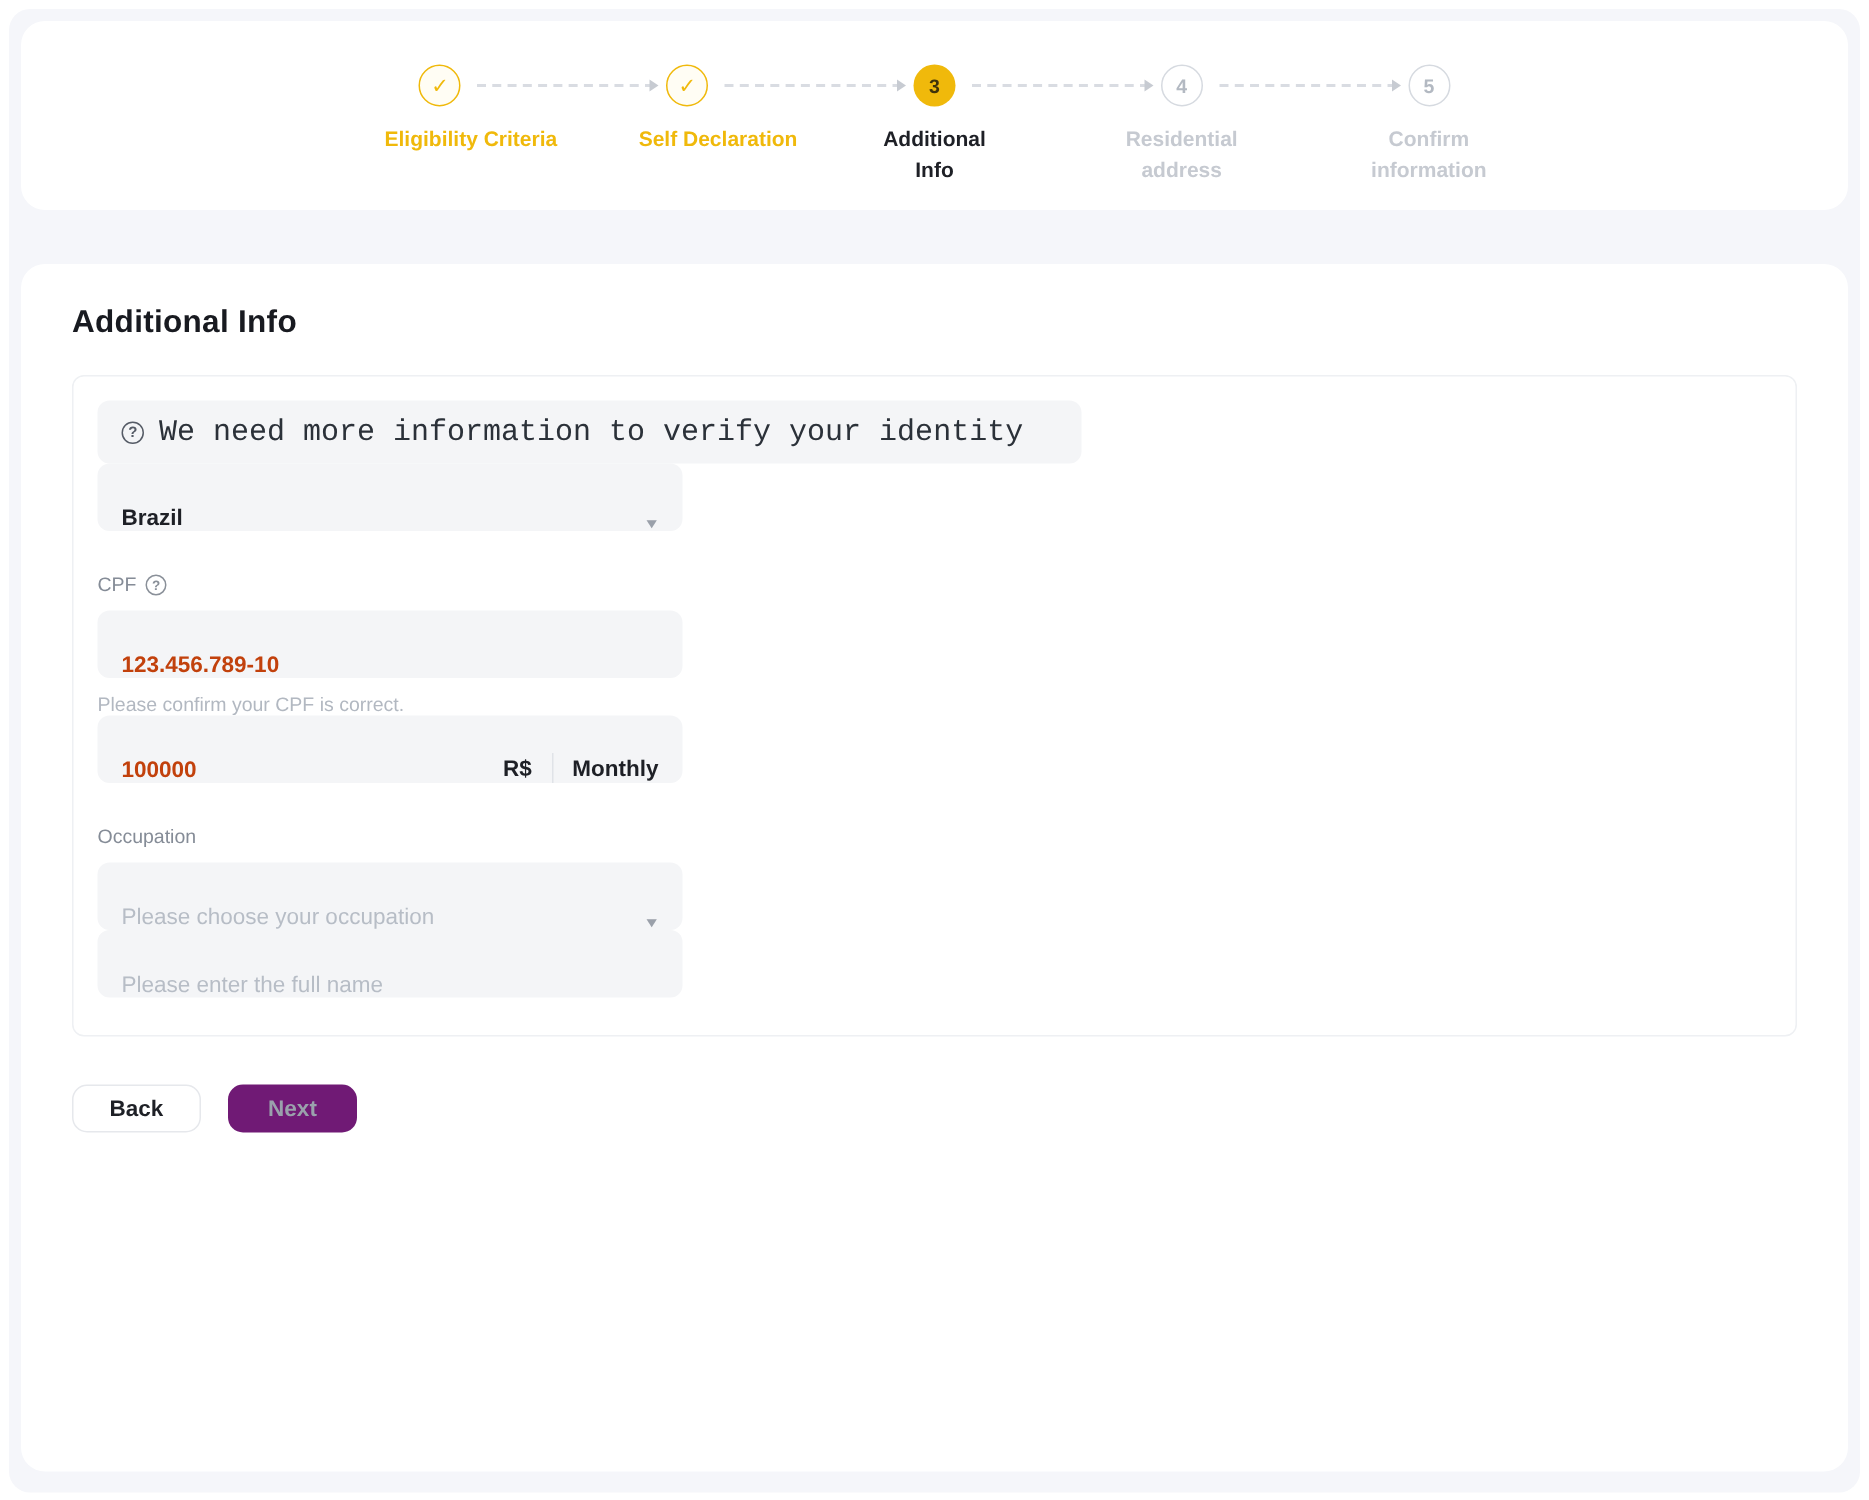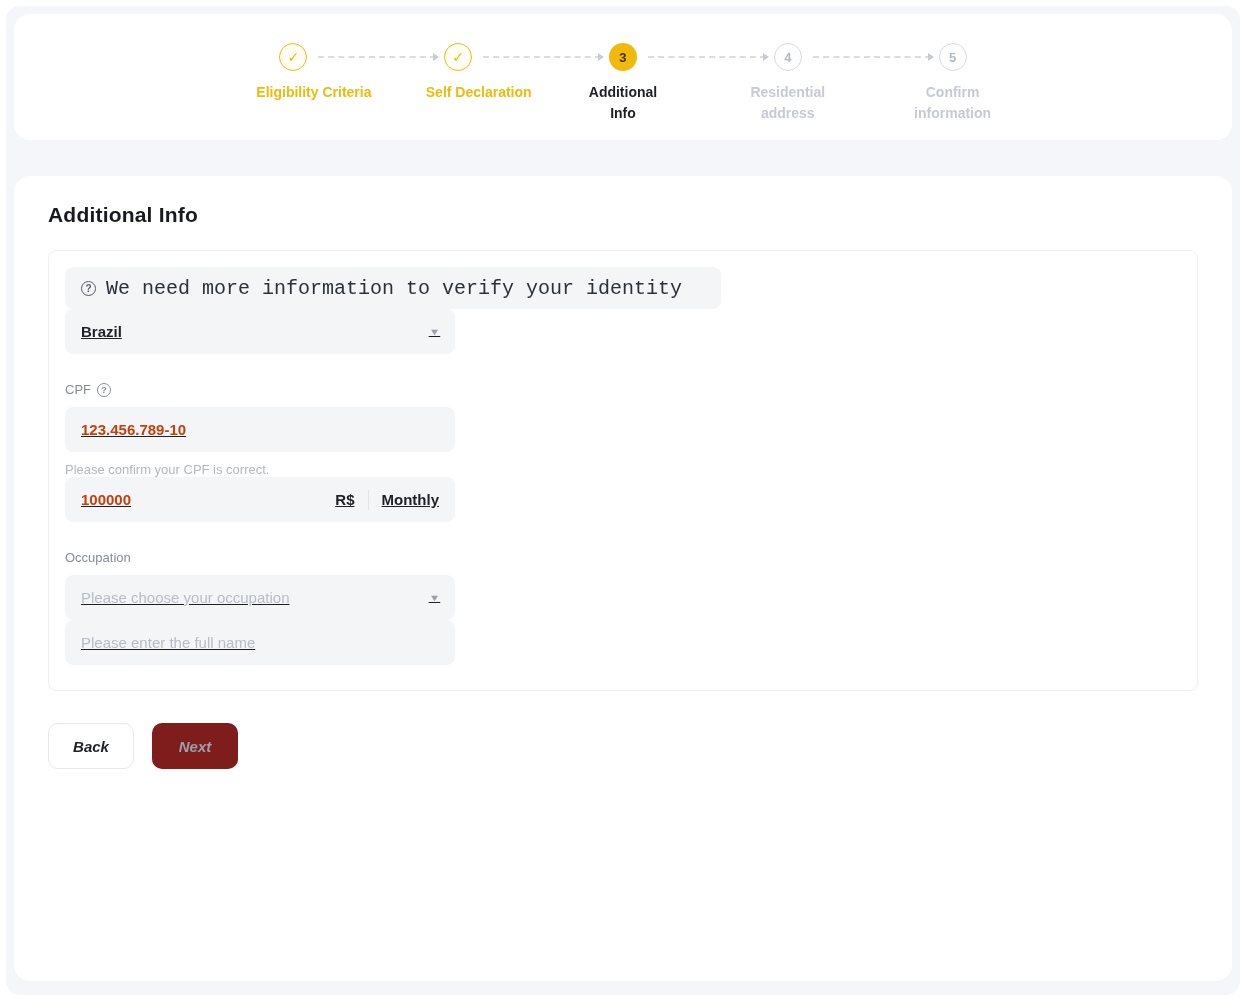--- a/index.html
+++ b/index.html
@@ -146,23 +146,22 @@
     width: 14px; height: 14px;
     border-color: #8a9099; color: #8a9099;
     font-size: 9px;
   }
   .box {
     width: 390px;
     height: 45px;
     background: #f4f5f7;
     border-radius: 8px;
     display: flex;
-    align-items: center;
+    align-items: flex-end;
     padding: 0 16px;
-    text-decoration: underline;
   }
   .box input {
     border: none;
     background: transparent;
     outline: none;
     flex: 1;
     min-width: 0;
     font-family: inherit;
     font-size: 15px;
     font-weight: 700;
@@ -202,35 +201,34 @@
   }
 
   
   .actions {
     margin-top: 32px;
     display: flex;
     gap: 18px;
   }
   .btn {
     width: 86px;
-    height: 46px;
+    height: 32px;
     border-radius: 10px;
     font-family: inherit;
     font-size: 15px;
     font-weight: 700;
     cursor: pointer;
-    font-style: italic;
   }
   .btn-back {
     background: #ffffff;
     border: 1px solid #e6e8ec;
     color: #1e2026;
   }
   .btn-next {
-    background: #7f1d1d;
+    background: #701a75;
     border: none;
     color: #9aa1ac;
     cursor: default;
   }
 </style>
 </head>
 <body>
 
 <div class="viewport">
 

